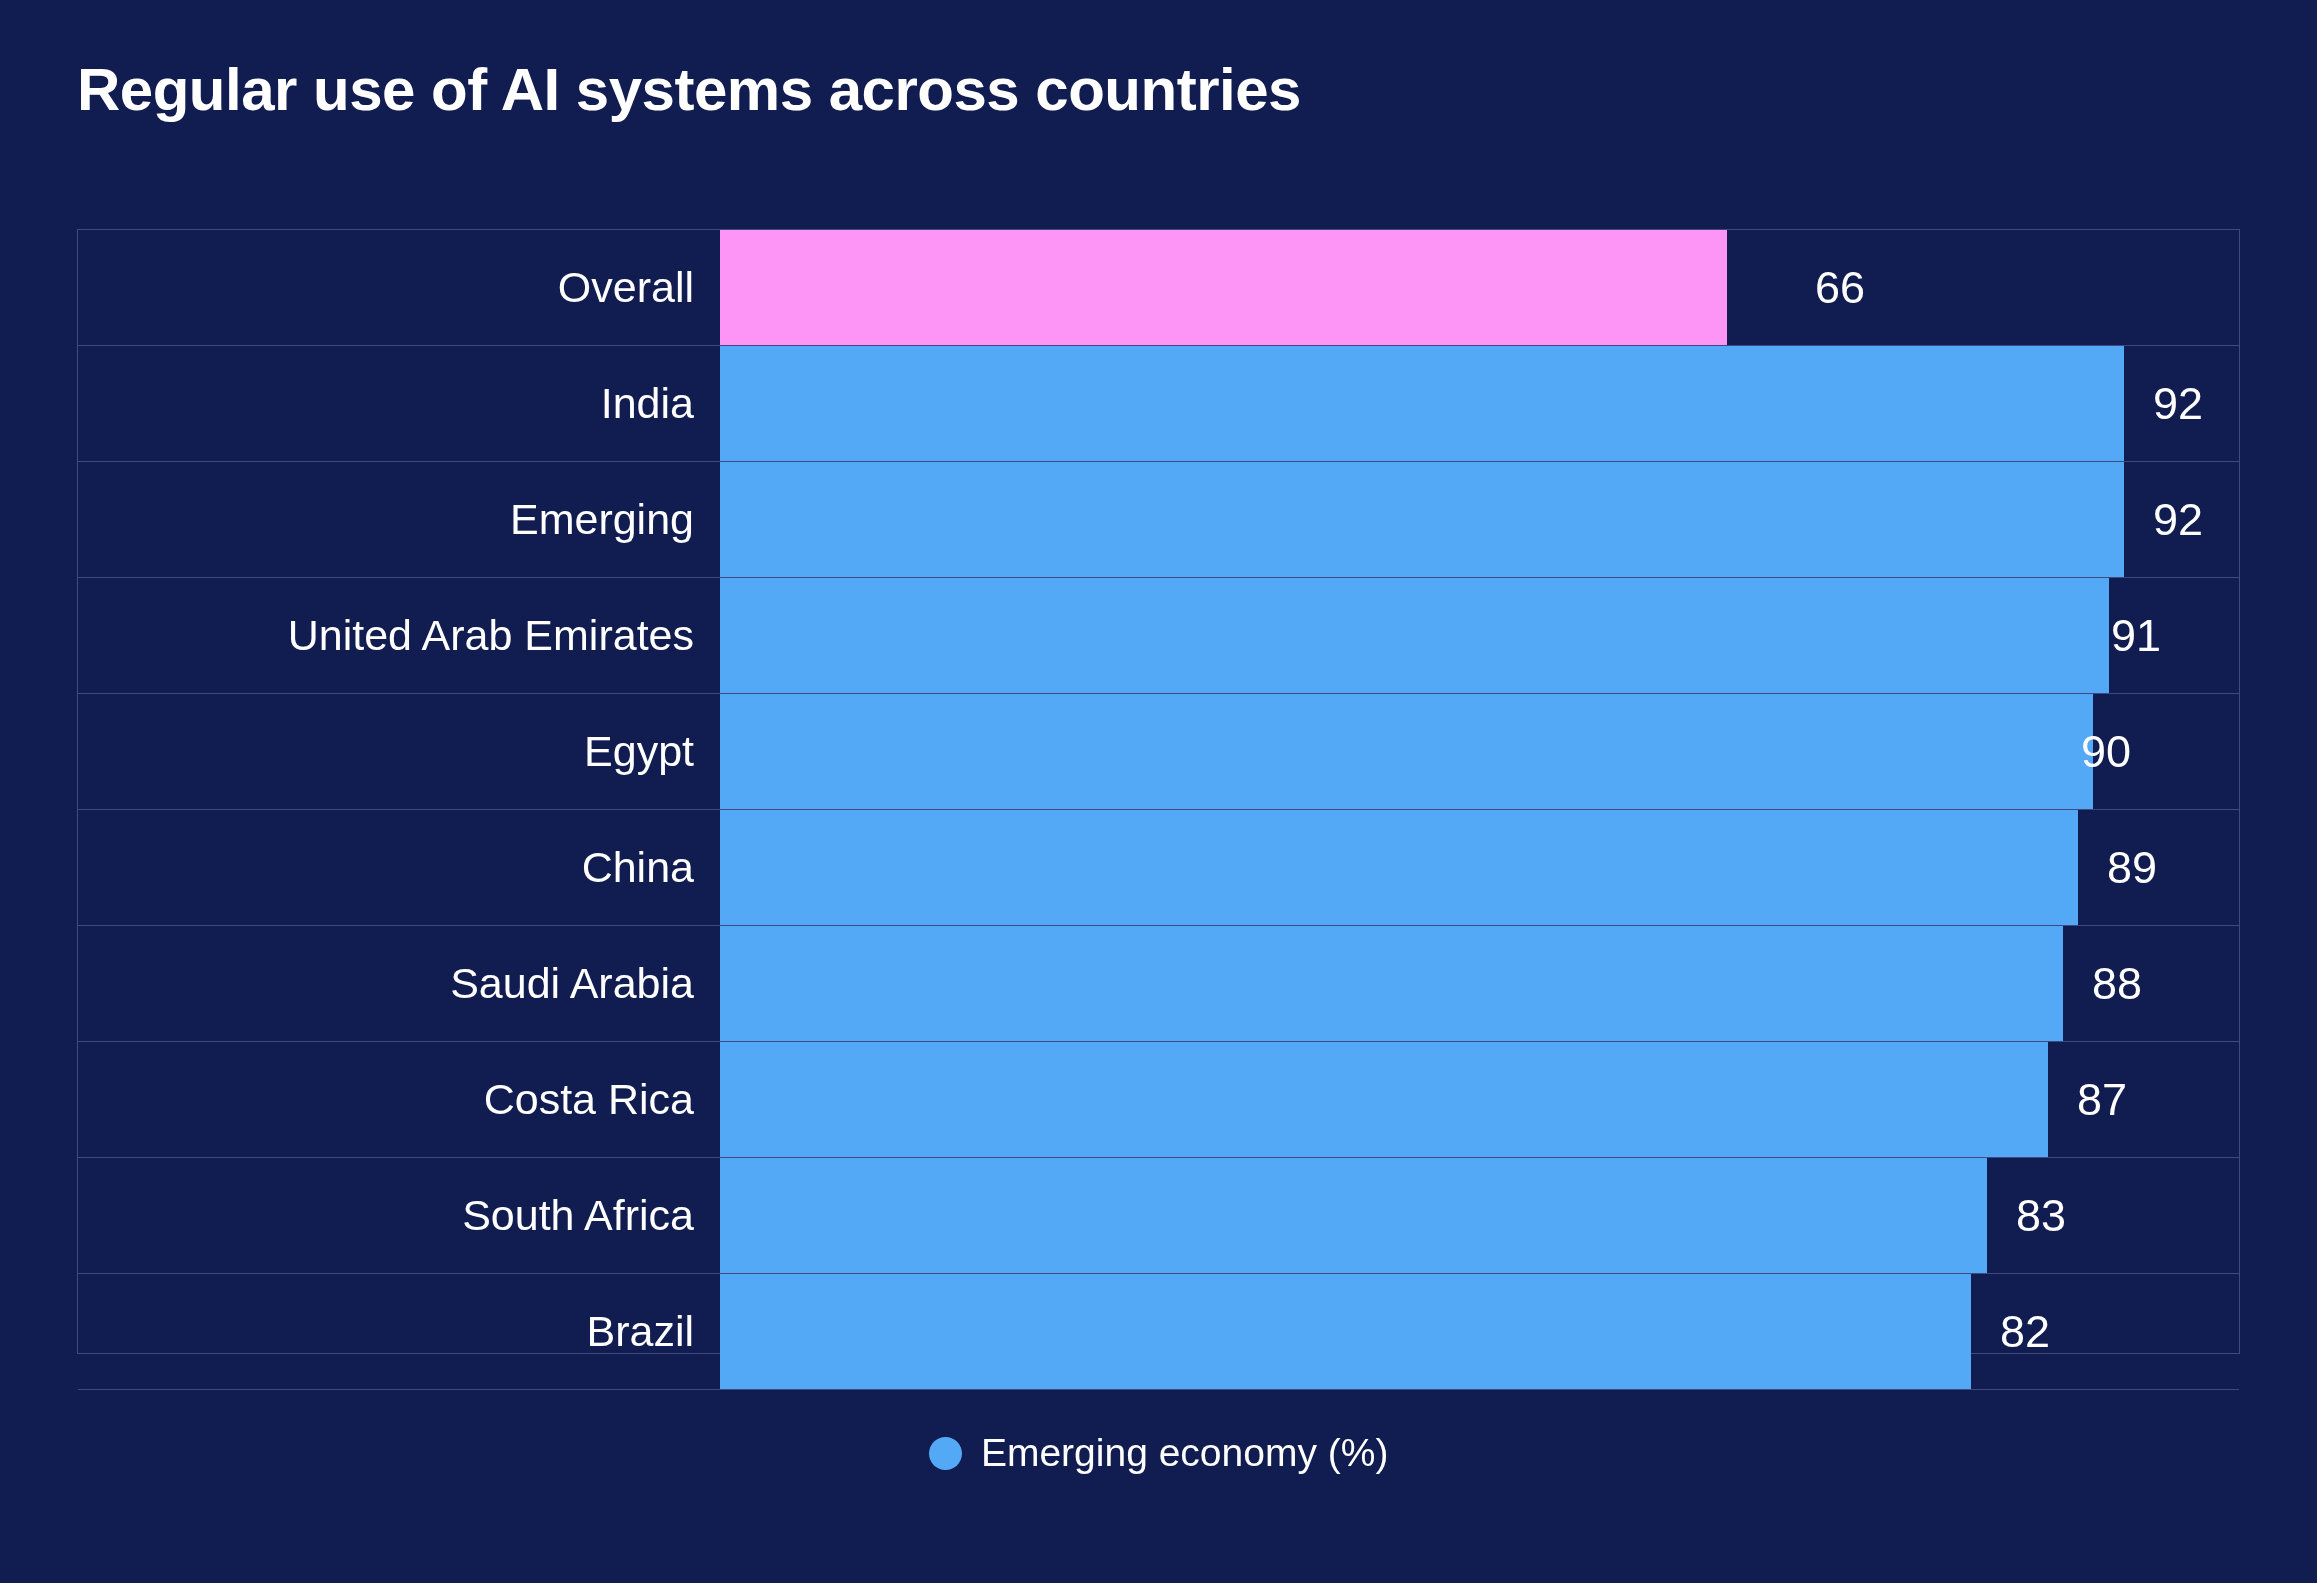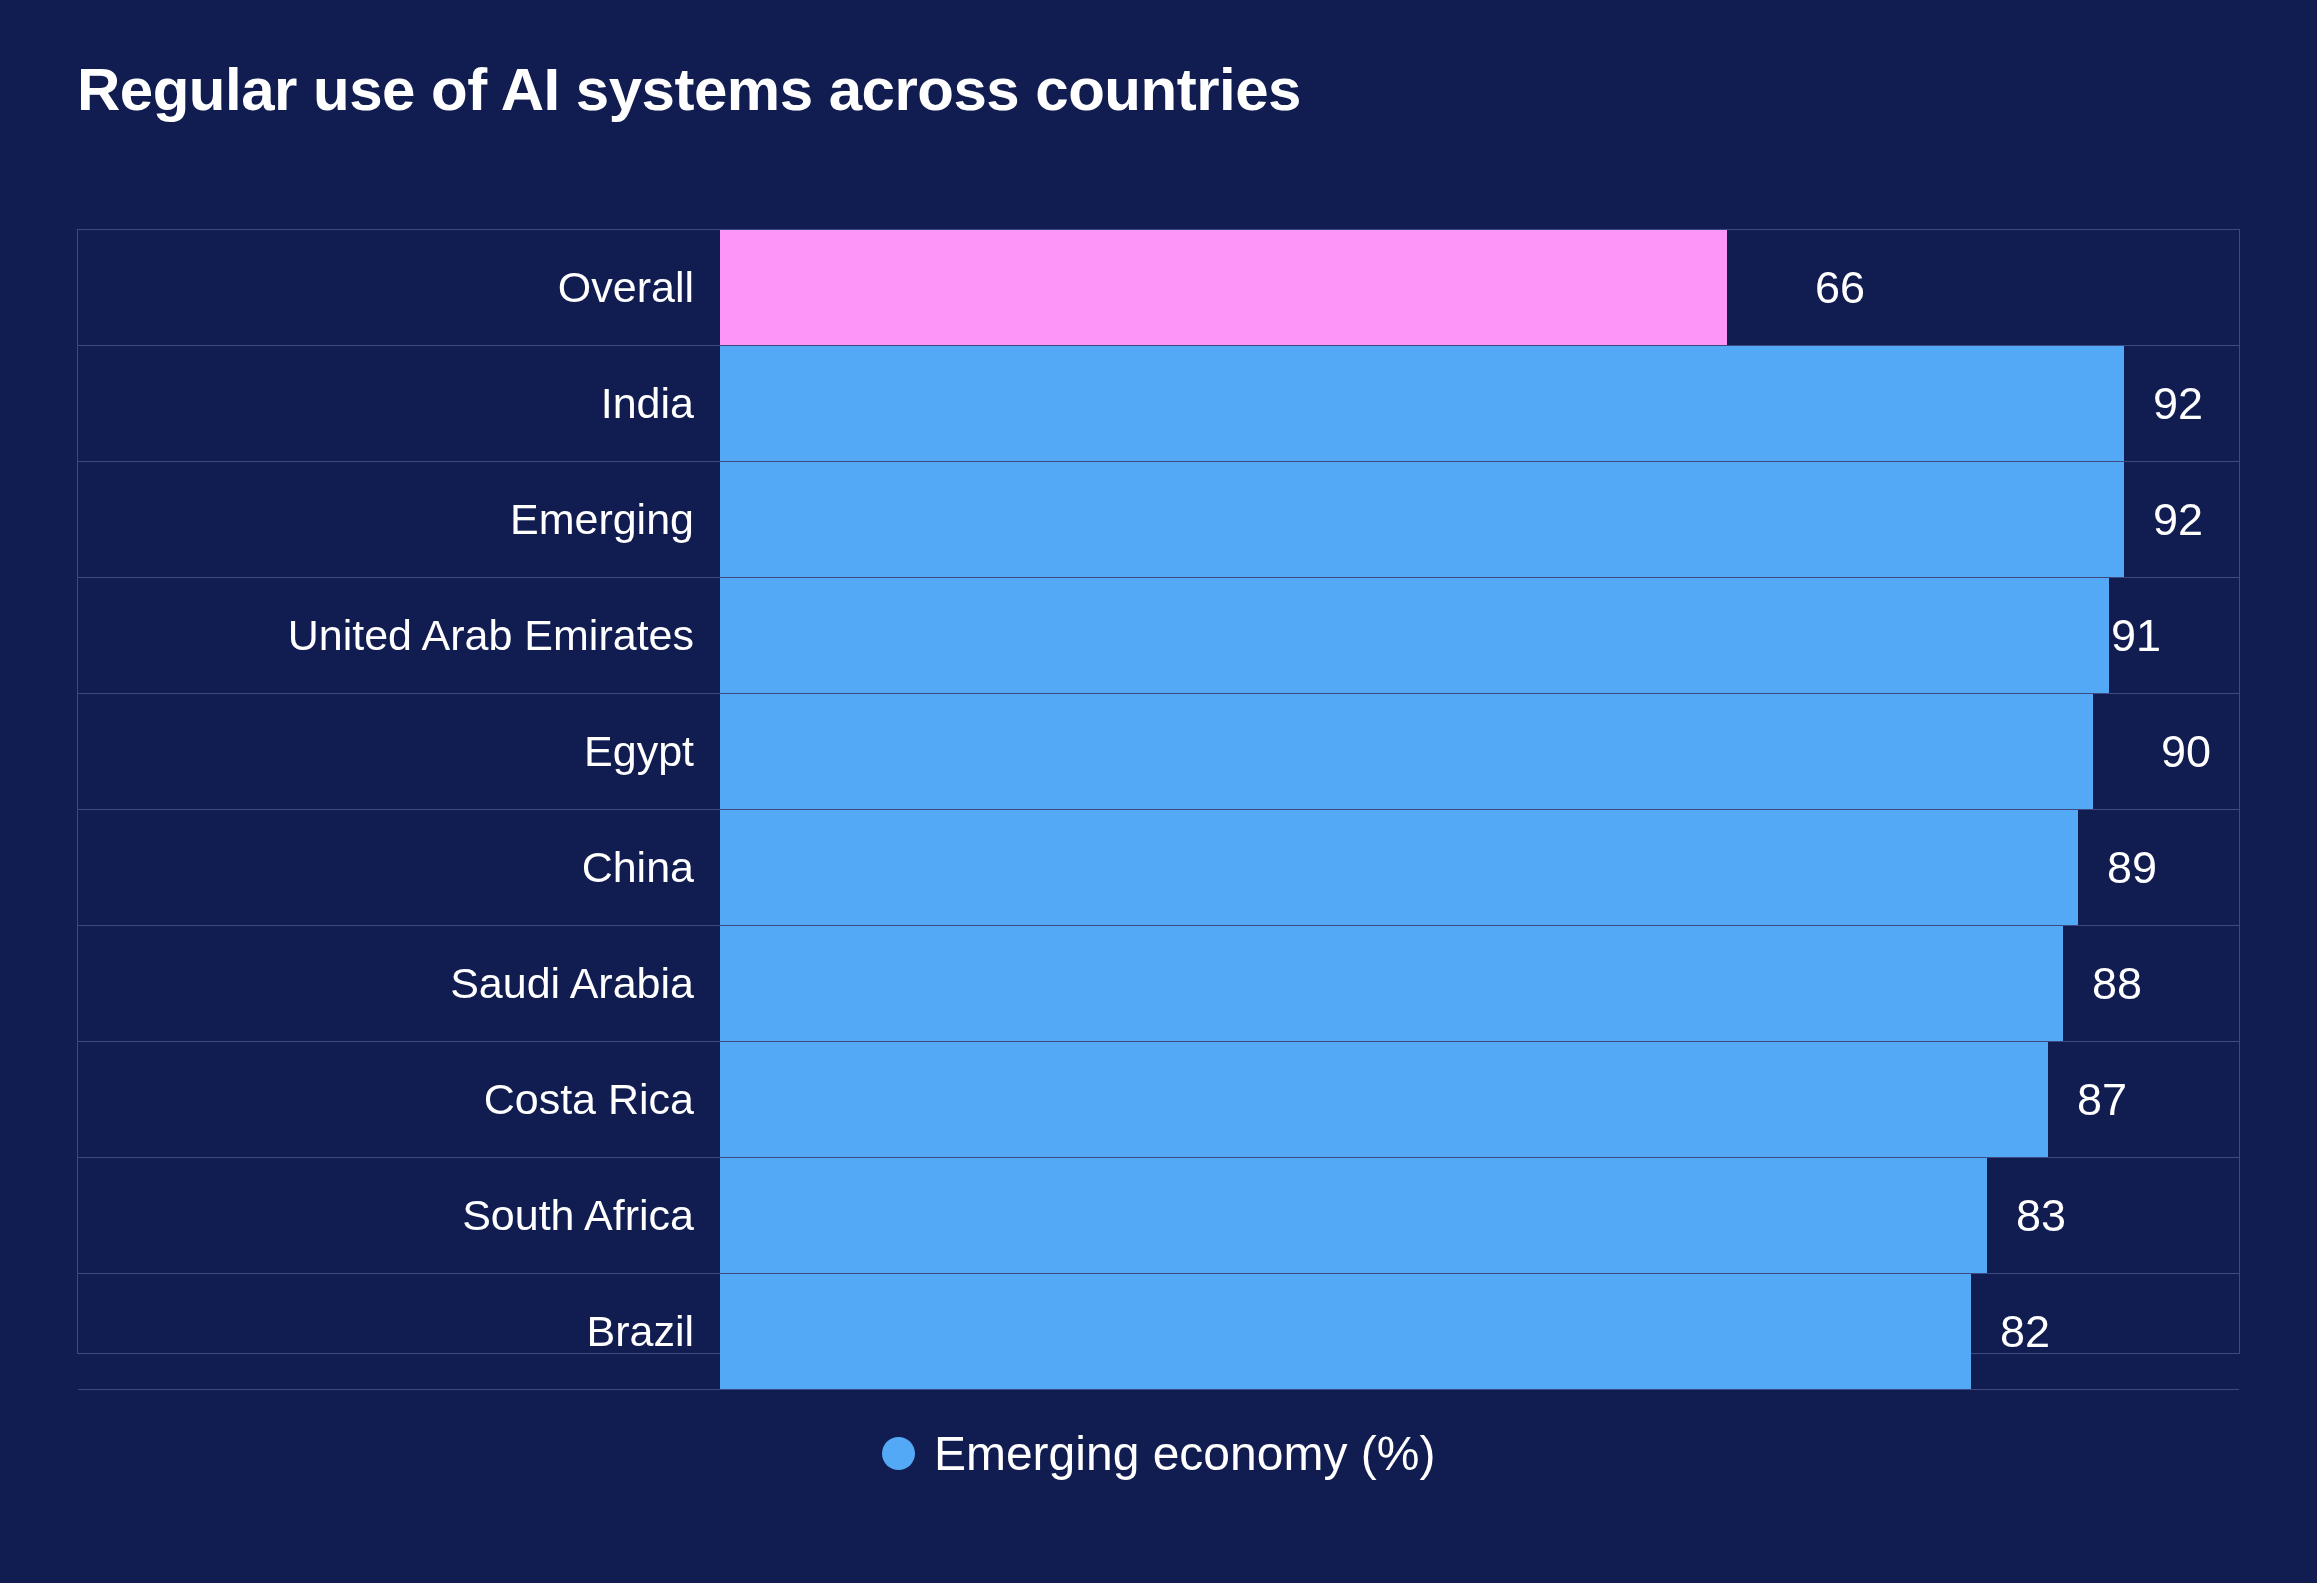--- a/index.html
+++ b/index.html
@@ -102,21 +102,21 @@
     gap: 19.3px;
   }
   .legend-swatch {
     width: 33px;
     height: 33px;
     border-radius: 50%;
     background: #54A9F7;
     flex: 0 0 auto;
   }
   .legend-label {
-    font-size: 48px;
+    font-size: 39px;
     color: #FFFFFF;
     white-space: nowrap;
   }
 </style>
 </head>
 <body>
 
 <div id="chart-root">
 
   <div id="chart-title">Regular use of AI systems across countries</div>
@@ -148,21 +148,21 @@
           <div class="row-label">United Arab Emirates</div>
           <div class="bar-area">
             <div class="bar-fill" style="width: 1389px; background: rgb(84, 169, 247);"></div>
             <div class="bar-value" style="left: 1362px;">91</div>
           </div>
         </div>
         <div class="chart-row">
           <div class="row-label">Egypt</div>
           <div class="bar-area">
             <div class="bar-fill" style="width: 1373px; background: rgb(84, 169, 247);"></div>
-            <div class="bar-value" style="left: 1412px;">90</div>
+            <div class="bar-value" style="left: 1332px;">90</div>
           </div>
         </div>
         <div class="chart-row">
           <div class="row-label">China</div>
           <div class="bar-area">
             <div class="bar-fill" style="width: 1358px; background: rgb(84, 169, 247);"></div>
             <div class="bar-value" style="left: 1358px;">89</div>
           </div>
         </div>
         <div class="chart-row">

